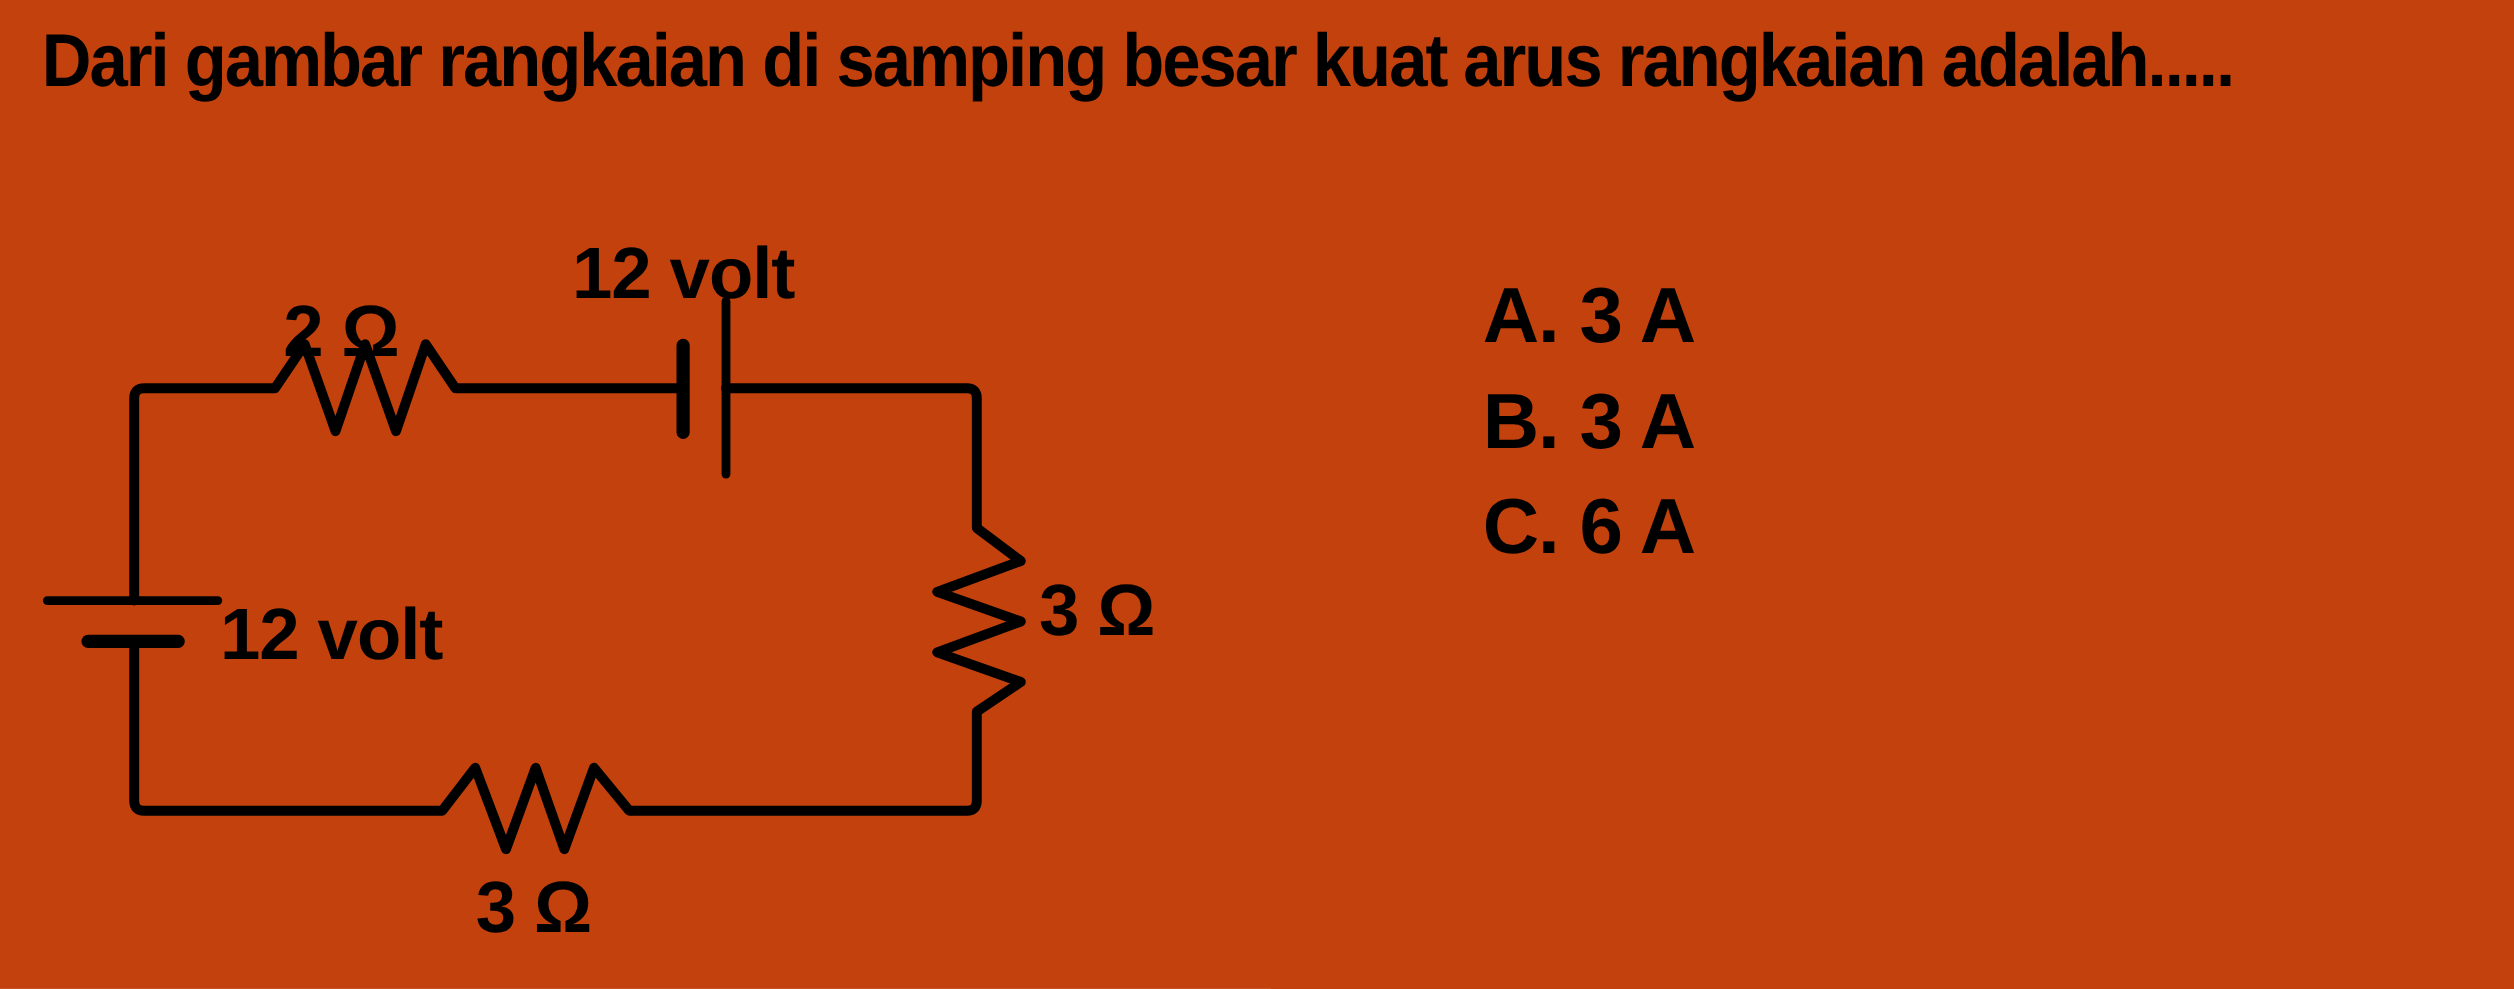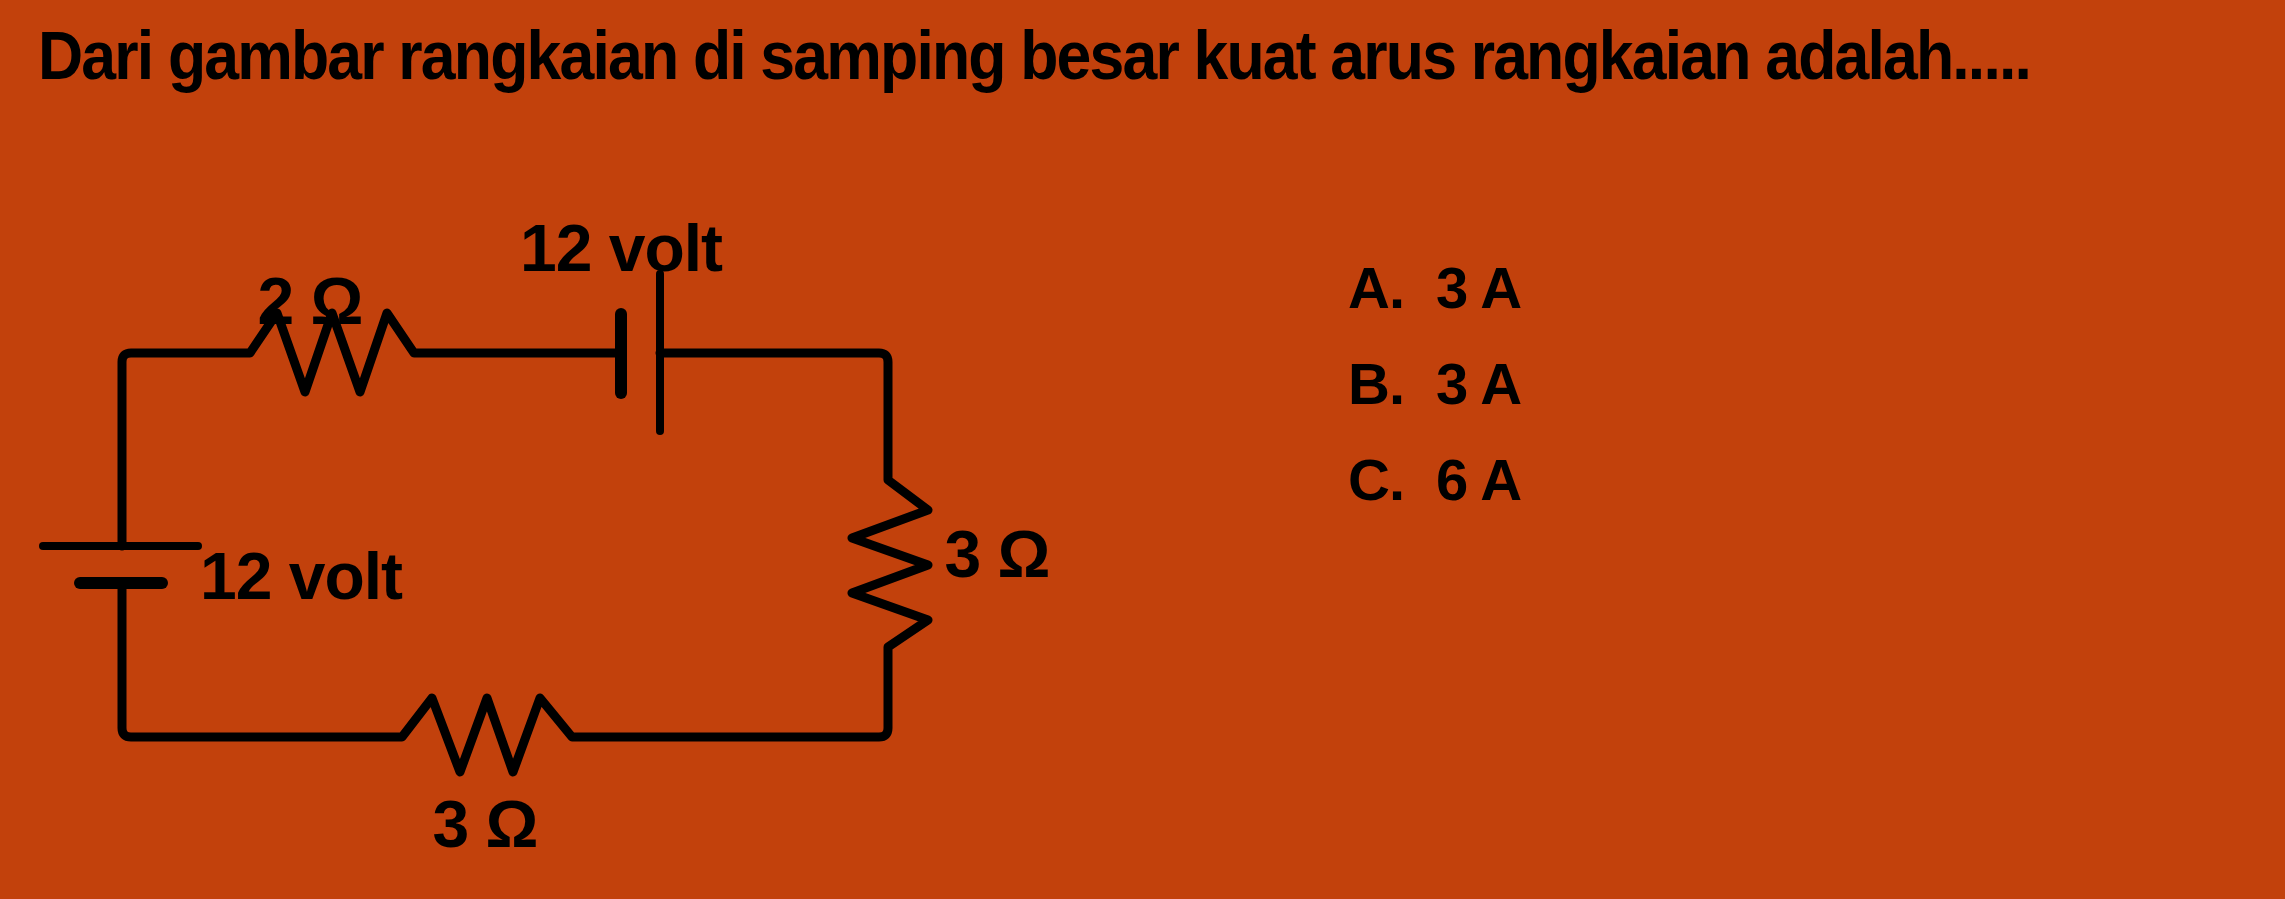--- a/index.html
+++ b/index.html
@@ -44,21 +44,21 @@
   }
   .lbl-top-resistor   { left: 245px; top: 220px; width: 130px; margin-top: 43px; }
   .lbl-top-battery    { left: 520px; top: 210px; width: 200px; }
   .lbl-right-resistor { left: 942px; top: 516px; width: 110px; }
   .lbl-bottom-resistor{ left: 430px; top: 786px; width: 110px; }
   .lbl-left-battery   { left: 200px; top: 538px; width: 200px; }
   .options {
     position: absolute;
     left: 1348px;
     top: 240px;
-    font-size: 58px;
+    font-size: 71px;
     font-weight: bold;
     line-height: 96px;
     letter-spacing: -1px;
   }
   .option {
     white-space: nowrap;
   }
   .opt-letter {
     display: inline-block;
     min-width: 88px;

